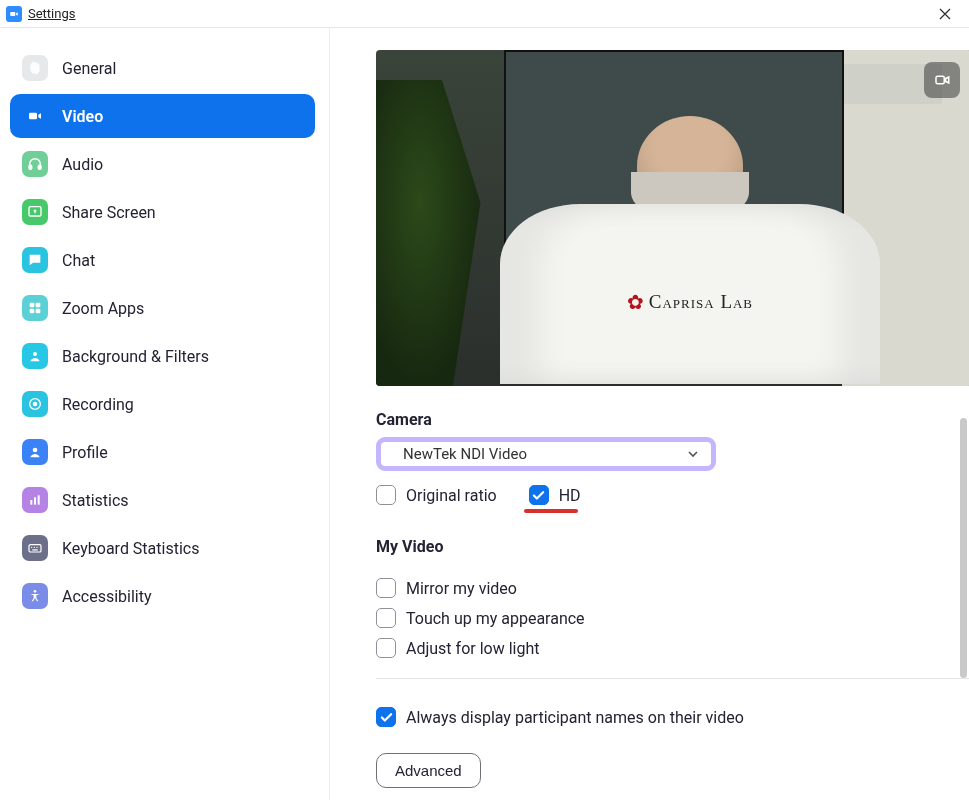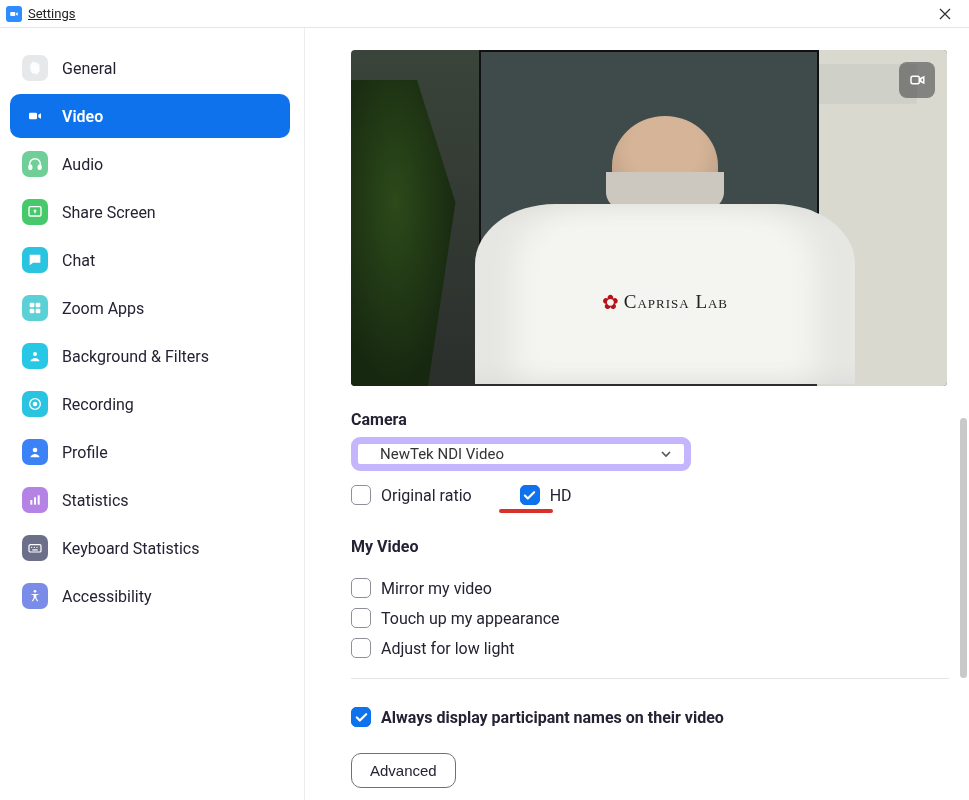--- a/index.html
+++ b/index.html
@@ -36,21 +36,21 @@
     display: flex; align-items: center; justify-content: center;
     cursor: pointer;
   }
   .titlebar-close svg { width: 12px; height: 12px; }
 
   .body-area {
     display: flex;
     height: calc(100% - 28px);
   }
   .sidebar {
-    width: 305px;
+    width: 330px;
     padding: 18px 14px 0 10px;
     border-right: 1px solid #ededed;
   }
   .sidebar-item {
     display: flex;
     align-items: center;
     height: 44px;
     border-radius: 10px;
     padding: 0 12px;
     margin-bottom: 4px;
@@ -177,35 +177,35 @@
 
   .section-label {
     font-size: 16px;
     font-weight: 700;
     margin-top: 24px;
     margin-bottom: 8px;
   }
   .select {
     width: 340px;
     height: 34px;
-    border: 7px solid #c4b5fd;
+    border: 5px solid #c4b5fd;
     border-radius: 9px;
     display: flex;
     align-items: center;
     justify-content: space-between;
     padding: 0 12px 0 22px;
     font-size: 15px;
     cursor: pointer;
     color: #333;
   }
   .select svg { width:12px; height:12px; }
 
   .check-row {
     display: flex; align-items: center;
-    gap: 48px;
+    gap: 32px;
     margin-top: 14px;
   }
   .check-item {
     display: flex; align-items: center;
     gap: 10px;
     font-size: 16px;
     cursor: pointer;
   }
   .checkbox {
     width: 20px; height: 20px;
@@ -228,21 +228,21 @@
   }
   .option-list { margin-top: 22px; }
   .option-list .check-item { margin-bottom: 10px; }
 
   .divider {
     border: none;
     border-top: 1px solid #e5e5e5;
     margin: 20px 0 28px 0;
     width: 598px;
   }
-  .always-row { margin-bottom: 26px; font-weight: bold; }
+  .always-row { margin-bottom: 26px; }
 
   .adv-btn {
     border: 1.5px solid #6f6f78;
     background: #fff;
     border-radius: 10px;
     padding: 8px 18px;
     font-size: 15px;
     cursor: pointer;
     color: #232333;
   }

